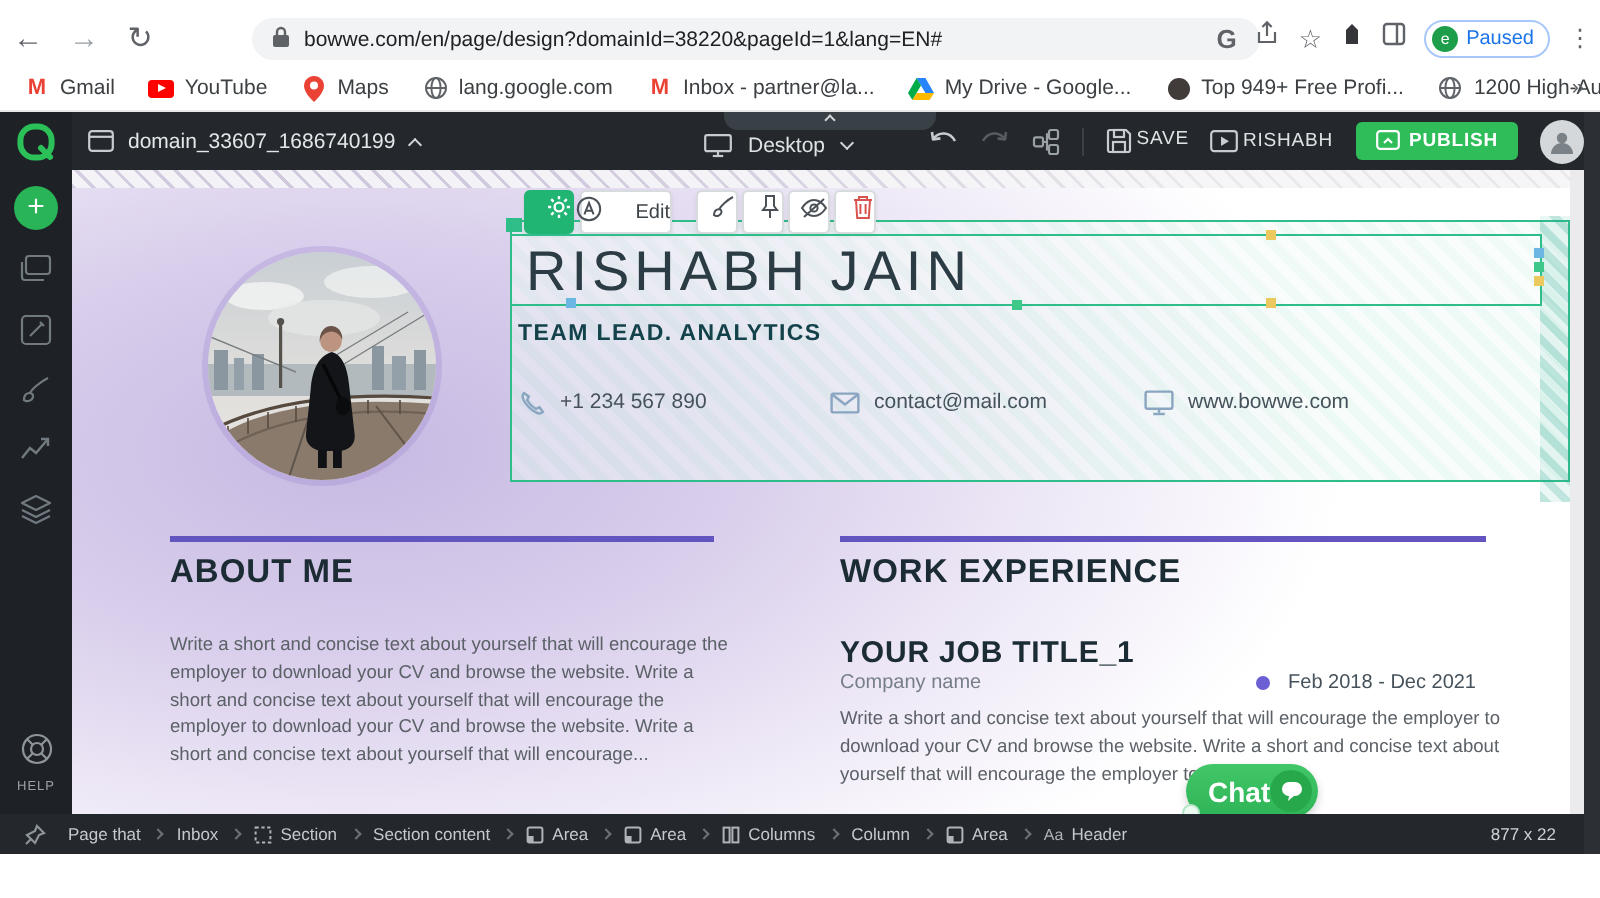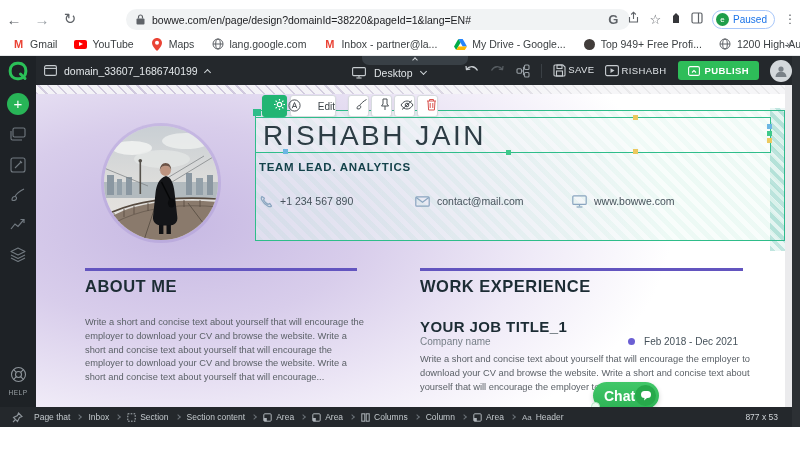--- a/index.html
+++ b/index.html
@@ -613,17 +613,17 @@
             <rect x="0.8" y="5" width="3" height="3.2" fill="currentColor" stroke="none"></rect>
           </svg>
       </span>
       <span>Area</span>
     </span>
     <span class="crumb-sep"></span>
     <span class="crumb">
       <span class="crumb-aa">Aa</span>
       <span>Header</span>
     </span>
-    <span id="sel-size">877 x 53</span>
+    <span id="sel-size">877 x 22</span>
   </div>
 
   <div id="bottom-strip"></div>
 </div>
 
 </body></html>

